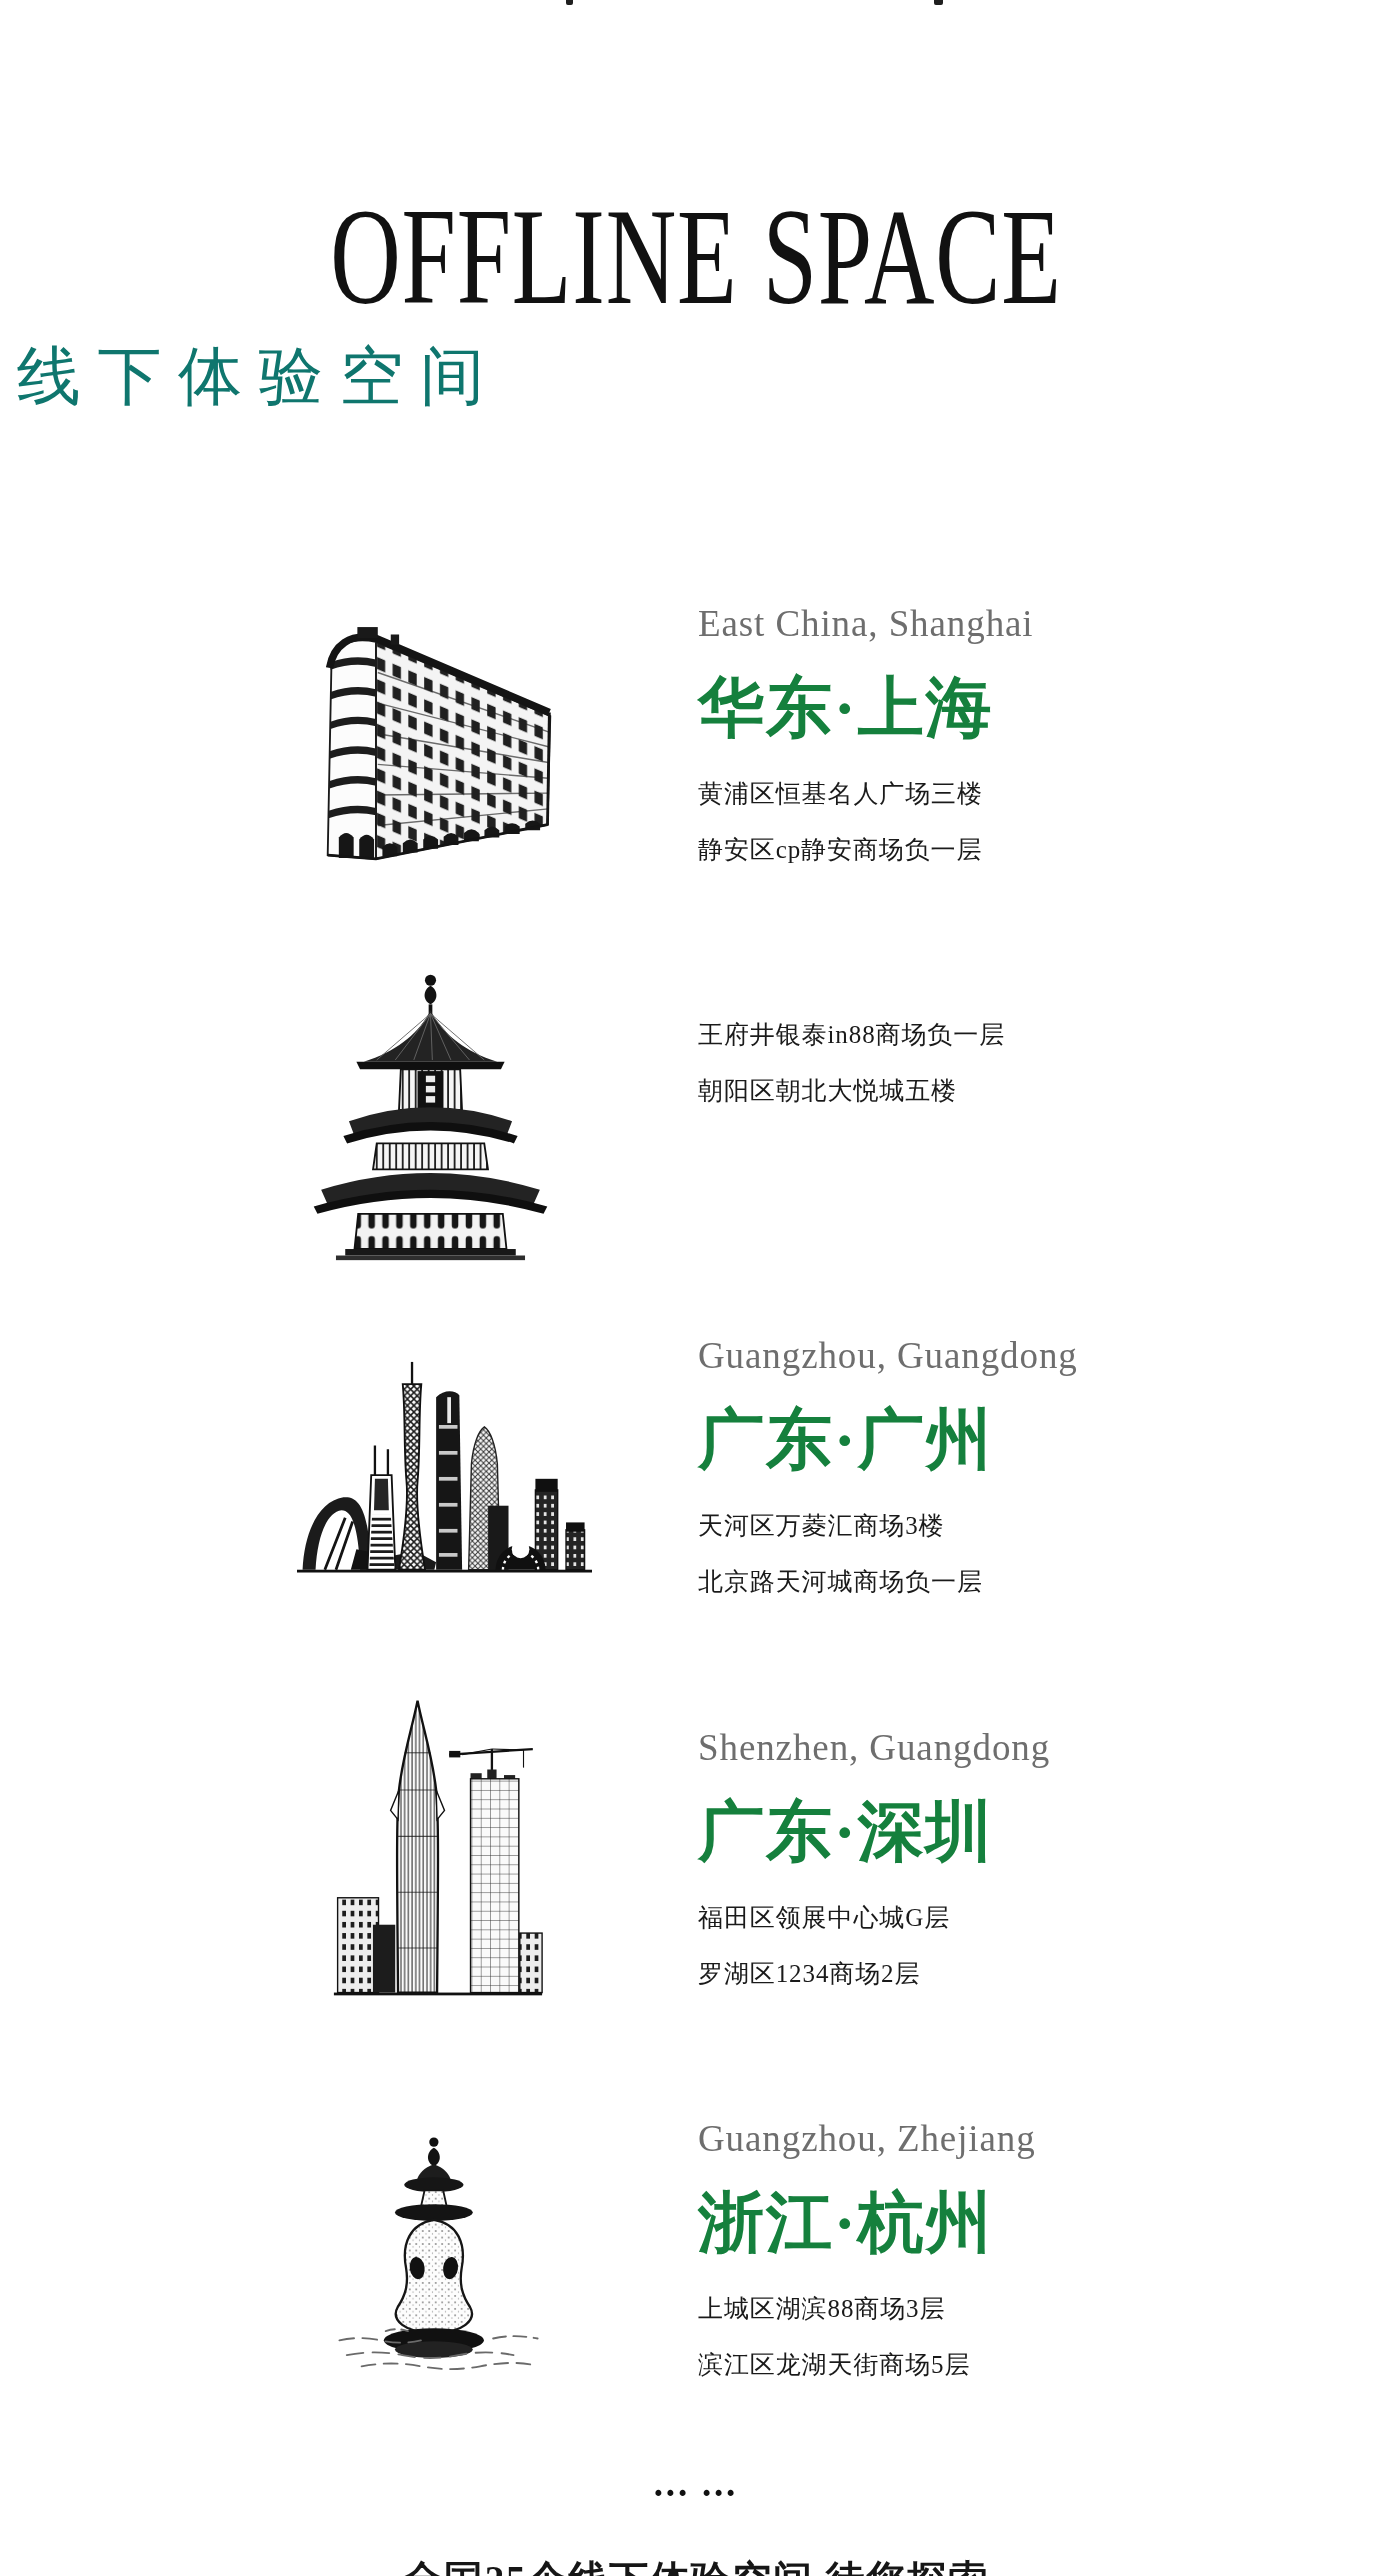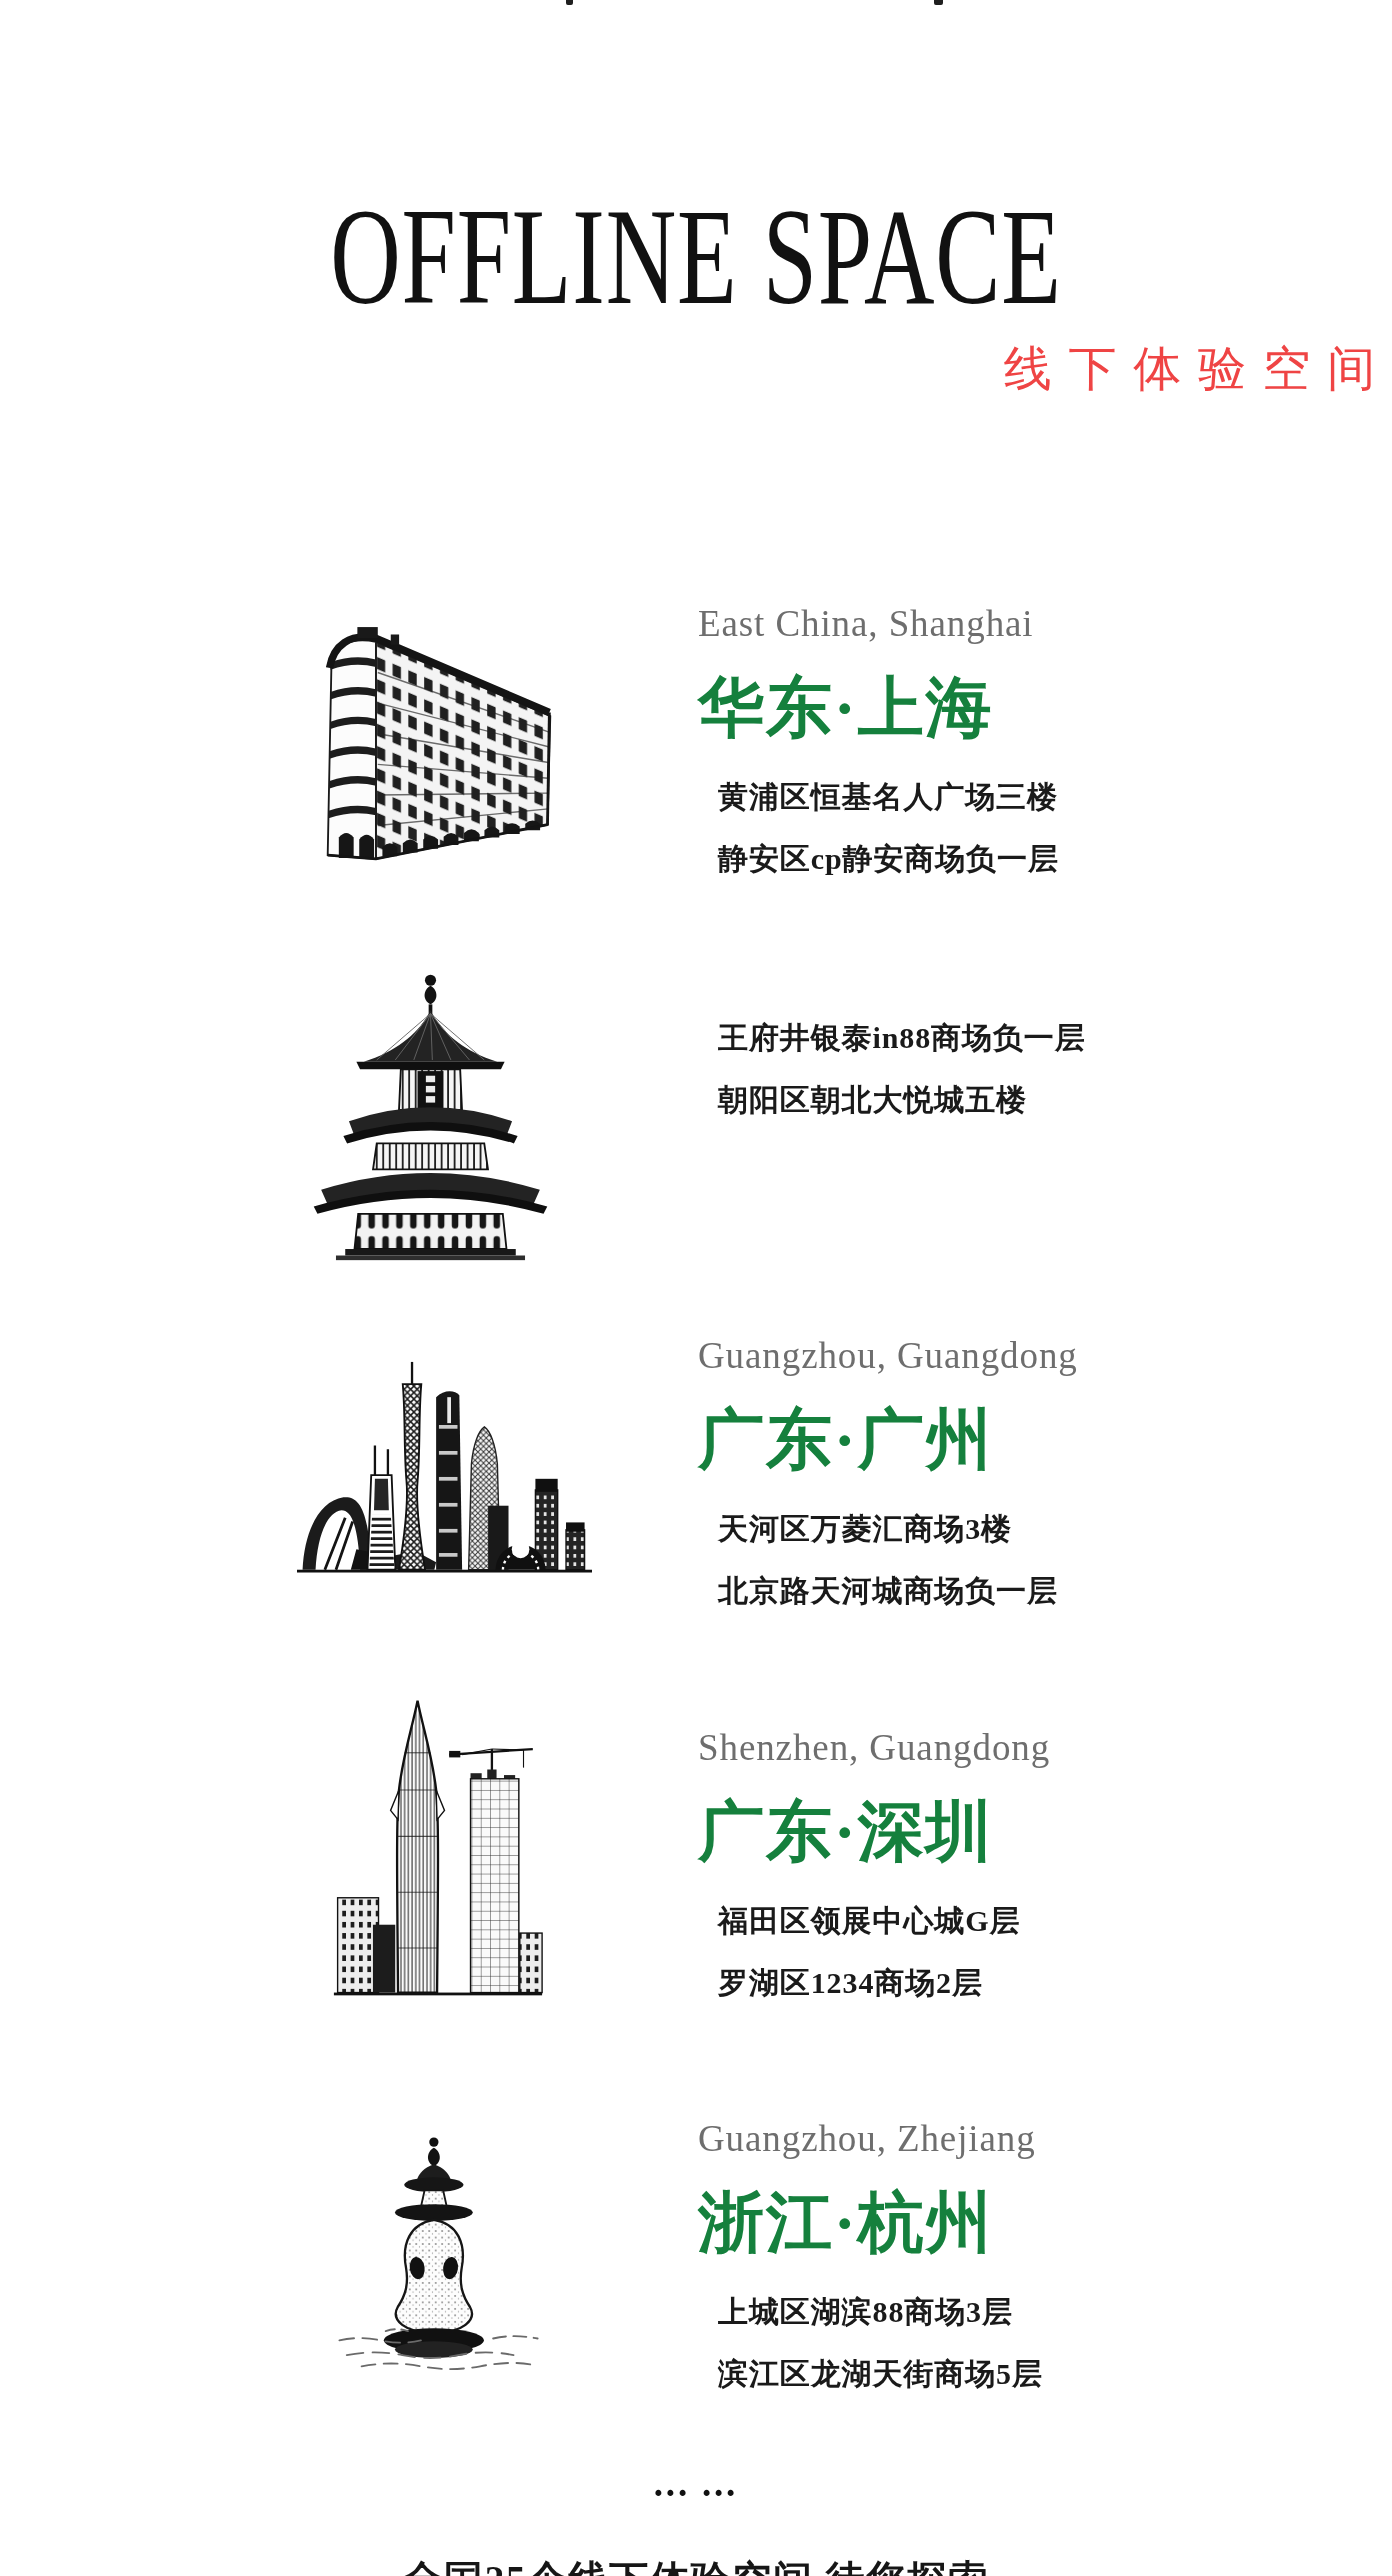--- a/index.html
+++ b/index.html
@@ -12,31 +12,31 @@
   .frag-1{left:566px;width:7.4px;height:4.6px;}
   .frag-2{left:934px;width:9.3px;height:4.6px;}
 
   .title-en{
     position:absolute;top:199px;left:0;width:100%;margin:0;
     text-align:center;font-size:115px;font-weight:400;line-height:1;
     letter-spacing:0.9px;transform:scale(0.85,1.2);color:#111;
   }
   .title-zh{
     position:absolute;top:345px;left:0;width:100%;margin:0;
-    text-align:right;font-size:48px;font-weight:400;line-height:1;
-    letter-spacing:16.7px;text-indent:16.7px;color:#ef4444;
+    text-align:left;font-size:64px;font-weight:400;line-height:1;
+    letter-spacing:16.7px;text-indent:16.7px;color:#0f766e;
   }
 
   .loc{position:absolute;left:0;width:1392px;}
   .illo{position:absolute;}
   .illo svg{width:100%;height:100%;display:block;}
   .info{position:absolute;left:698px;top:0;line-height:1.15;}
   .label-en{font-size:37px;color:#6e6e6e;letter-spacing:0.9px;}
   .title-loc{margin-top:24px;font-size:66px;font-weight:700;letter-spacing:1.9px;color:#15803d;}
-  .addr{margin-top:35px;font-size:30px;font-weight:700;letter-spacing:0.9px;color:#1a1a1a;margin-left:20px;}
+  .addr{margin-top:35px;font-size:25px;font-weight:400;letter-spacing:0.9px;color:#1a1a1a;}
   .addr + .addr{margin-top:27px;}
 
   .dots{
     position:absolute;top:2462px;left:0;width:100%;text-align:center;
     font-size:37px;font-weight:700;letter-spacing:2.8px;color:#111;
   }
   .footer-tagline{
     position:absolute;top:2553px;left:0;width:100%;text-align:center;
     font-size:39px;font-weight:700;letter-spacing:1.9px;color:#161616;
   }

